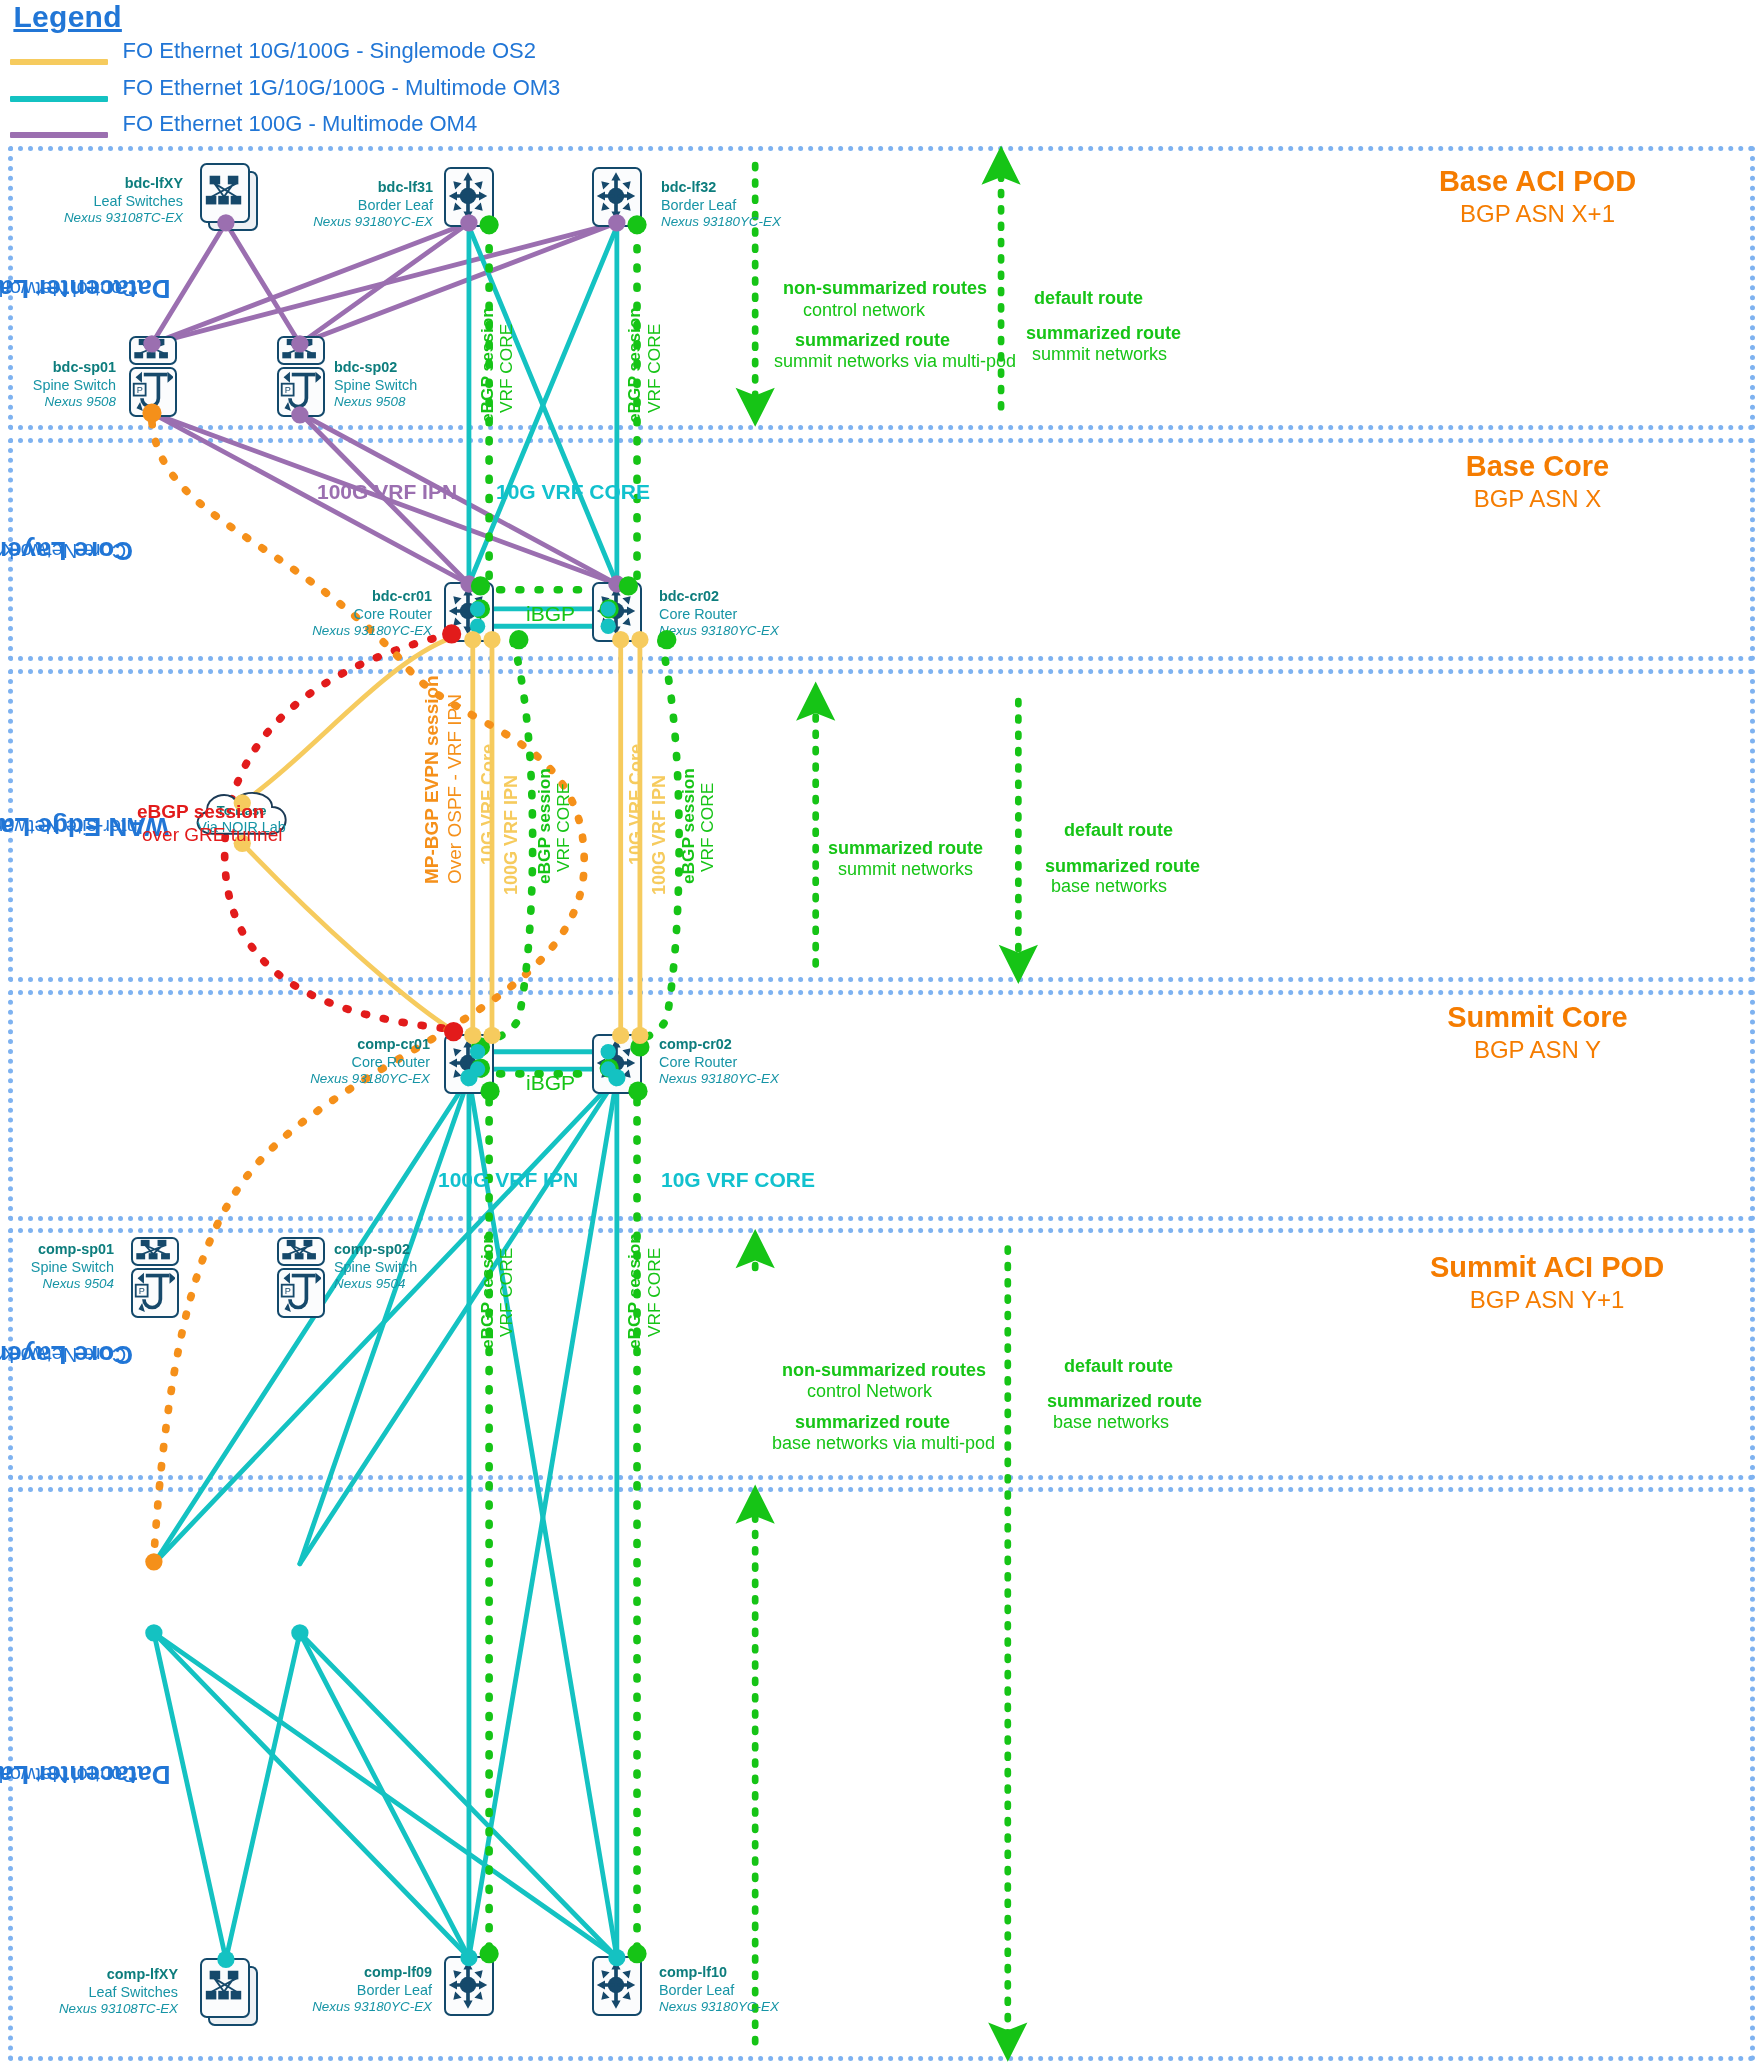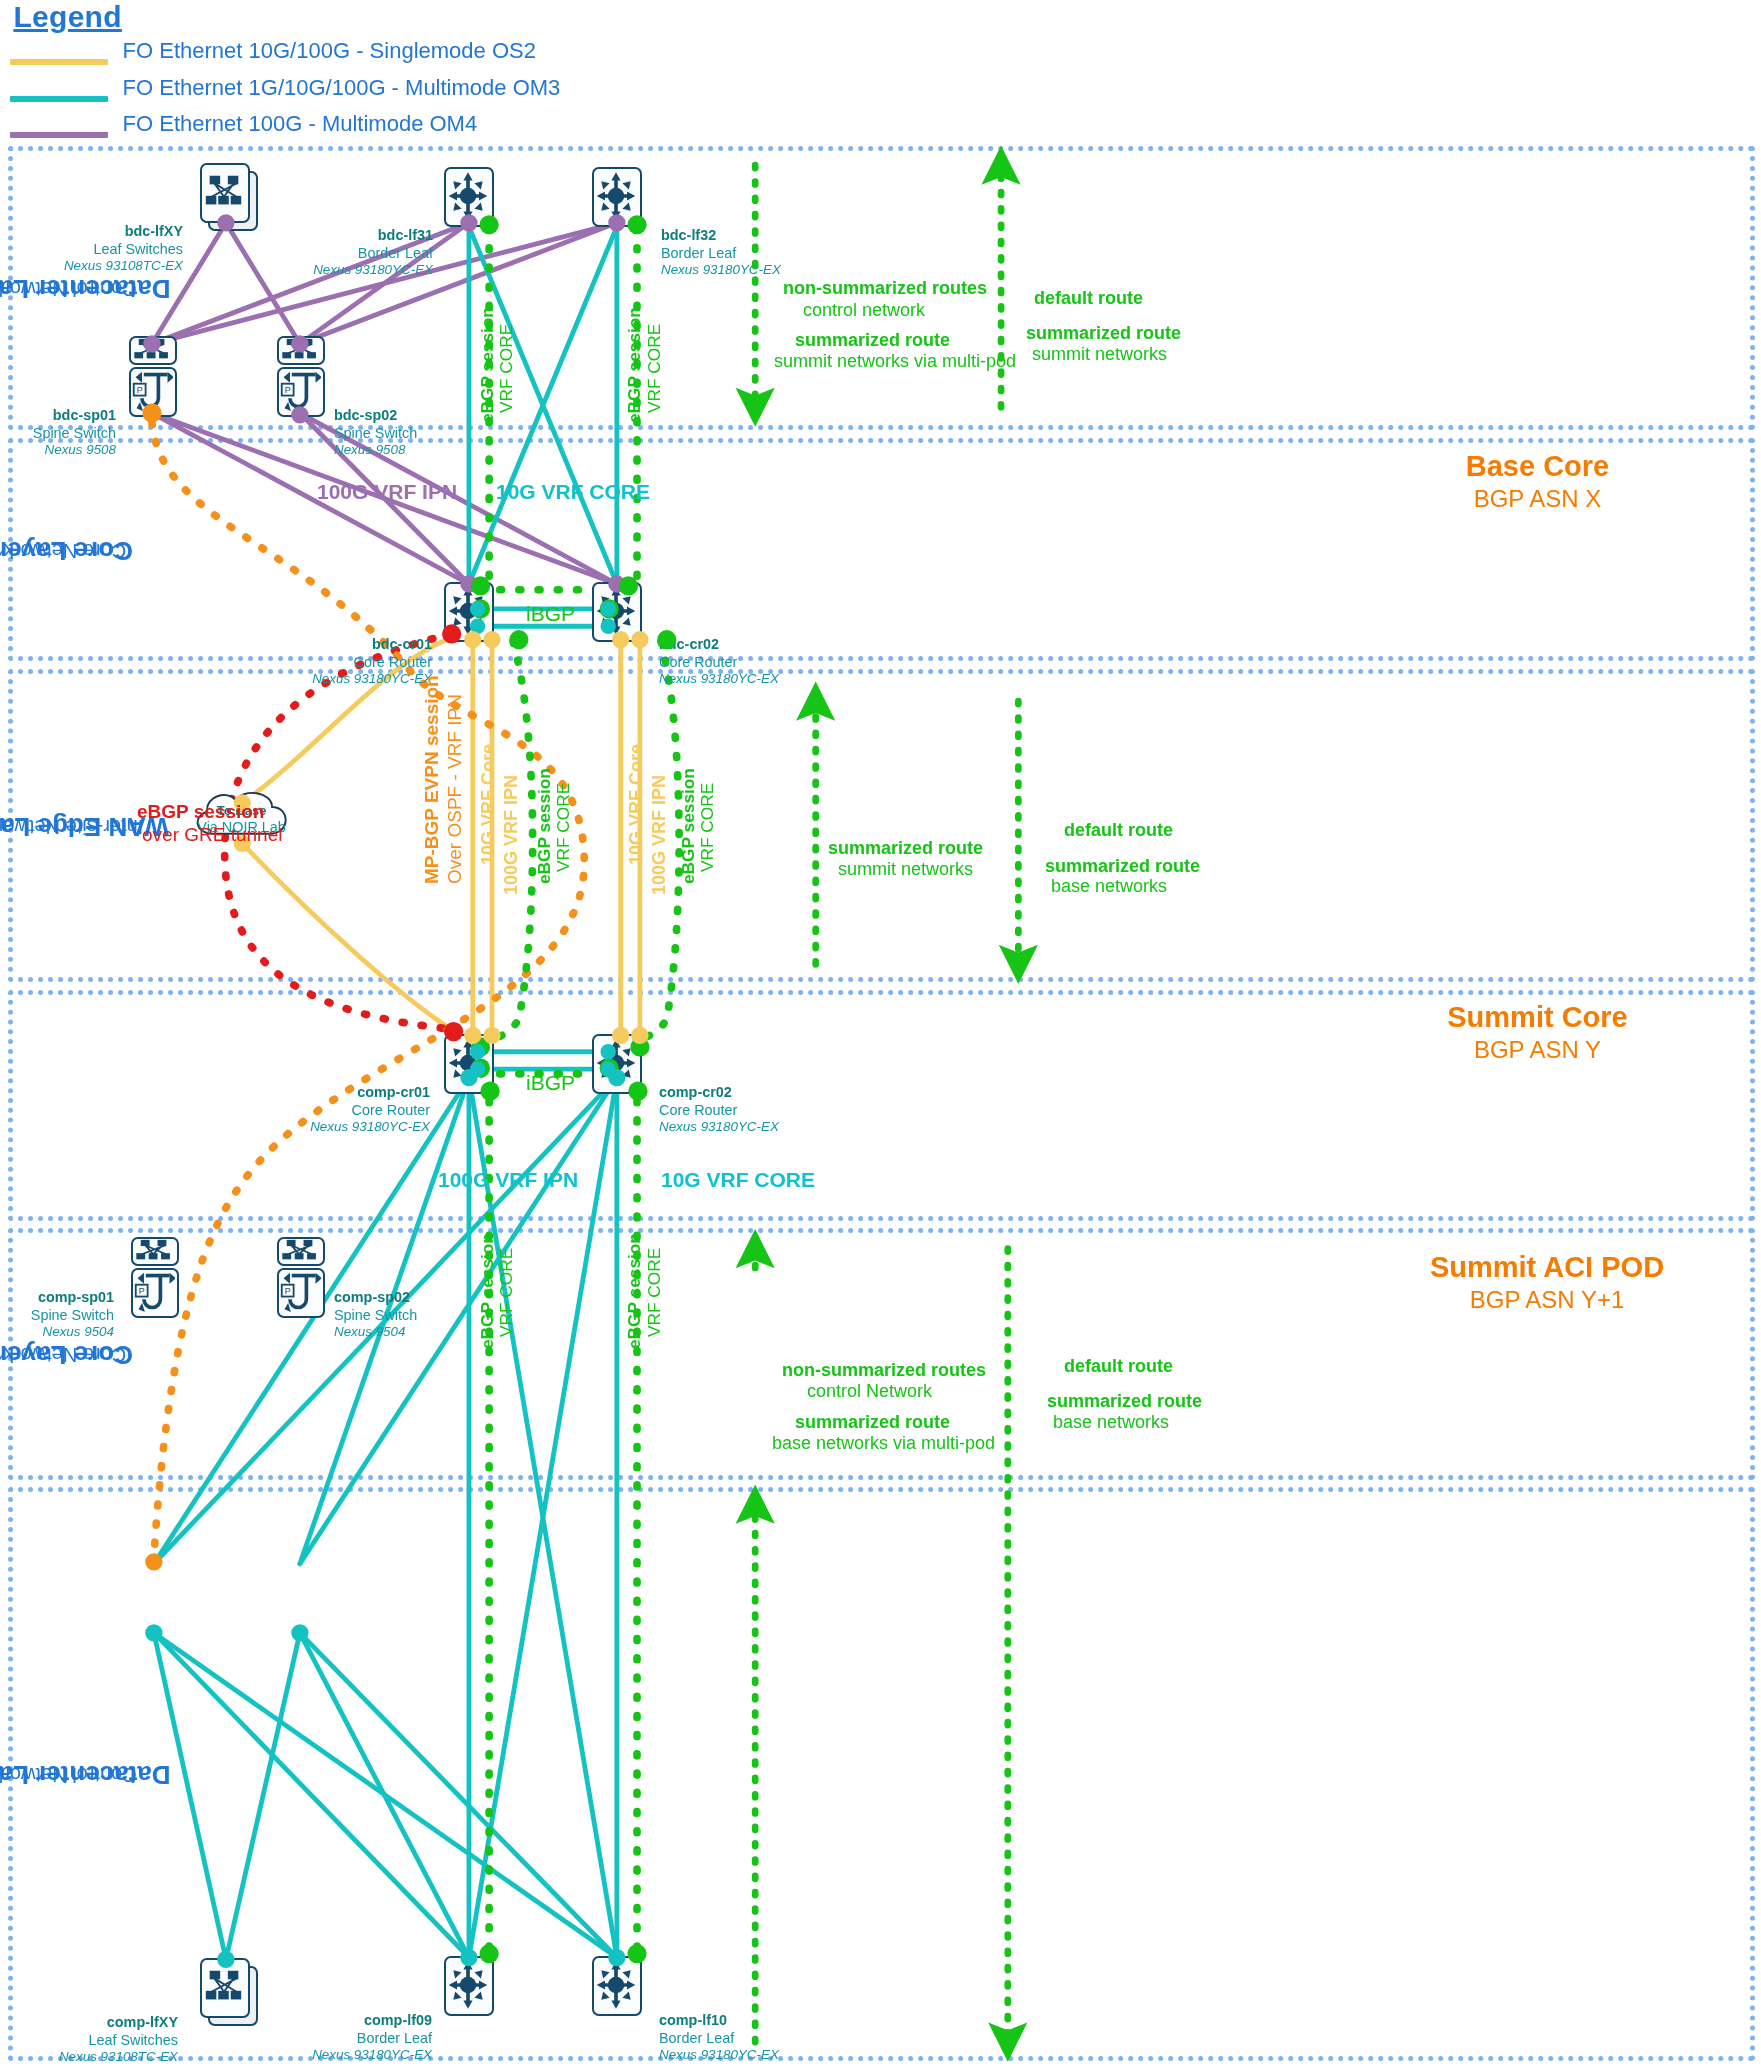--- a/index.html
+++ b/index.html
@@ -27,21 +27,21 @@
   .pod-title .t1{display:block;font-size:29px;font-weight:bold;color:#f57c00;}
   .pod-title .t2{display:block;font-size:24px;color:#f57c00;margin-top:1.9px;}
 
   
   .node{position:absolute;}
   .dev-box{position:absolute;width:50px;height:60px;border:2.9px solid #13496b;border-radius:6.7px;
            background:#fbfcfd;box-sizing:border-box;}
   .dev-label{position:absolute;text-align:right;white-space:nowrap;line-height:1.22;}
   .dev-label.left{text-align:right;}
   .dev-label.right{text-align:left;}
-  .dev-label .n1{display:block;font-size:14.4px;font-weight:bold;color:#0d7d7d;margin-top:48px;}
+  .dev-label .n1{display:block;font-size:14.4px;font-weight:bold;color:#0d7d7d;}
   .dev-label .n2{display:block;font-size:14.4px;color:#1694a5;}
   .dev-label .n3{display:block;font-size:13.4px;font-style:italic;color:#1694a5;}
 
   
   svg.layer{position:absolute;left:0;top:0;width:1762px;height:2068px;overflow:visible;}
   svg.layer.under{z-index:1;}
   svg.layer.over{z-index:3;}
   .nodes-layer{position:absolute;left:0;top:0;width:1762px;height:2068px;z-index:2;}
   .text-layer{position:absolute;left:0;top:0;width:1762px;height:2068px;z-index:4;}
 
@@ -620,20 +620,24 @@
     </g>
     <g>
       <circle cx="158" cy="430" r="10" fill="#f5901a"></circle>
       <circle cx="470" cy="660" r="10" fill="#e21b1b"></circle>
       <circle cx="472" cy="1074" r="10" fill="#e21b1b"></circle>
     </g>
   </svg>
 
   <div class="text-layer">
 
+    <div class="pod-title" style="left:1374px;top:165px;width:327px;">
+      <span class="t1">Base ACI POD</span>
+      <span class="t2">BGP ASN X+1</span>
+    </div>
     <div class="pod-title" style="left:1374px;top:1001px;width:327px;">
       <span class="t1">Summit Core</span>
       <span class="t2">BGP ASN Y</span>
     </div>
     <div class="pod-title" style="left:1374px;top:450px;width:327px;">
       <span class="t1">Base Core</span>
       <span class="t2">BGP ASN X</span>
     </div>
     <div class="pod-title" style="left:1374px;top:1245px;width:346px;margin-top:6px;">
       <span class="t1">Summit ACI POD</span>

